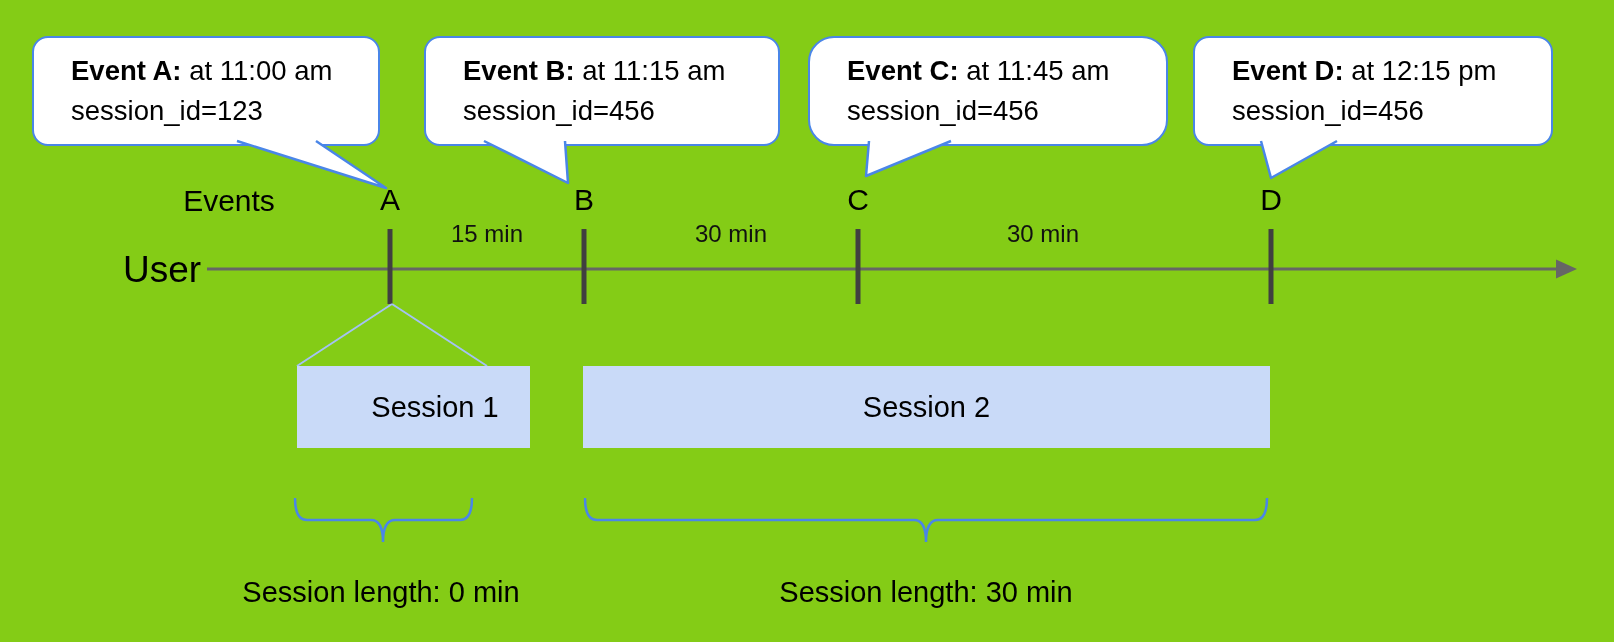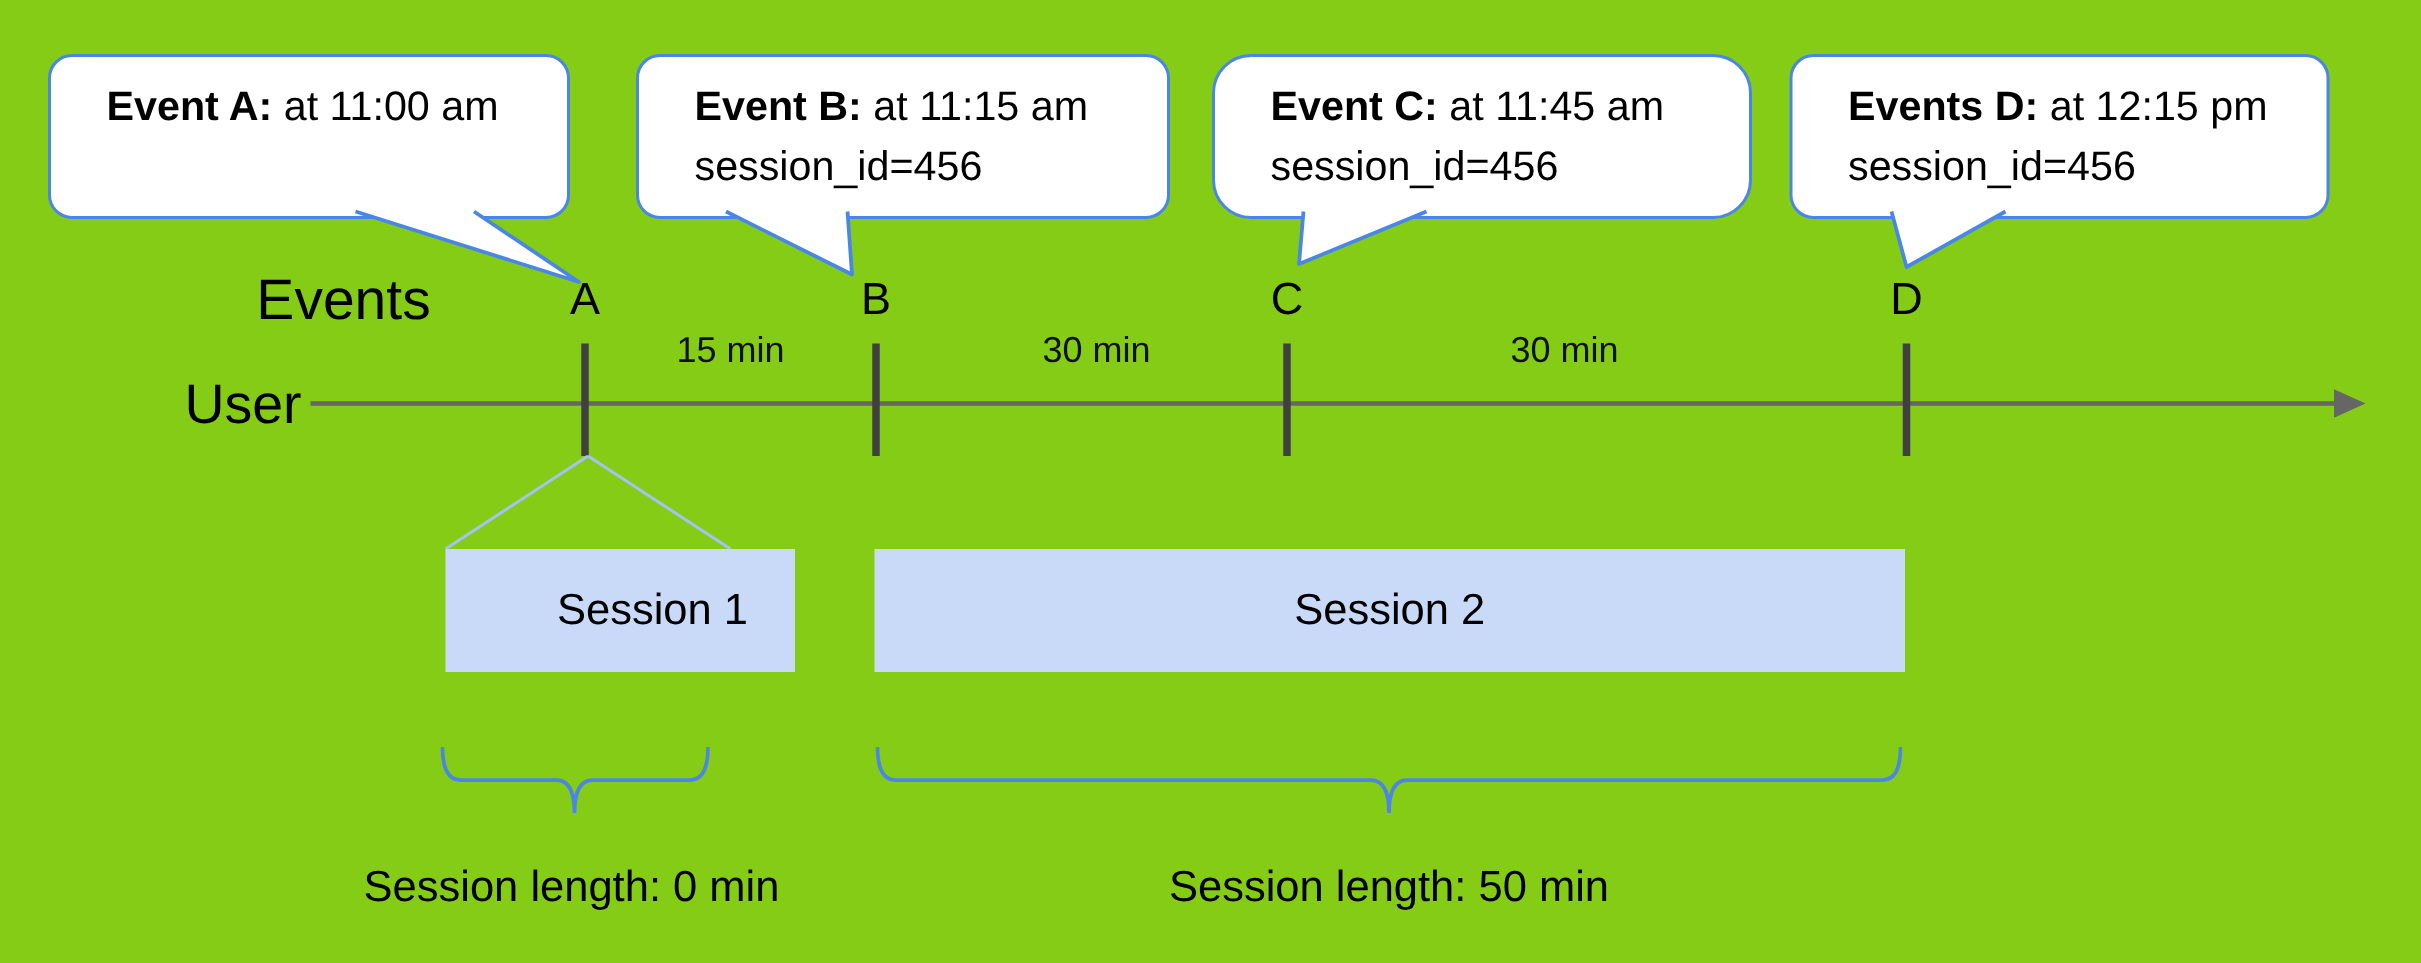--- a/index.html
+++ b/index.html
@@ -40,21 +40,21 @@
   .bubble-b { left: 424px; width: 356px; }
   .bubble-c { left: 808px; width: 360px; border-radius: 26px; }
   .bubble-d { left: 1193px; width: 360px; }
 
   .center-label {
     position: absolute;
     transform: translate(-50%, -50%);
     white-space: nowrap;
     z-index: 2;
   }
-  .events-label { left: 229px; top: 201px; font-size: 38px; }
+  .events-label { left: 229px; top: 201px; font-size: 30px; }
   .user-label   { left: 151px; top: 270px; font-size: 37px; margin-left: 11px; }
   .marker       { font-size: 30px; }
   .marker-a { left: 390px;  top: 200px; }
   .marker-b { left: 584px;  top: 200px; }
   .marker-c { left: 858px;  top: 200px; }
   .marker-d { left: 1271px; top: 200px; }
   .gap-label { font-size: 24px; color: #111; }
   .gap-1 { left: 487px;  top: 234px; }
   .gap-2 { left: 731px;  top: 234px; }
   .gap-3 { left: 1043px; top: 234px; }
@@ -94,31 +94,32 @@
 
     <line x1="392" y1="304" x2="297" y2="366" style="stroke:var(--connector,#a4c2f4);stroke-width:2"></line>
     <line x1="392" y1="304" x2="487" y2="366" style="stroke:var(--connector,#a4c2f4);stroke-width:2"></line>
 
     <path d="M 295,498 Q 295,520 307,520 L 371,520 Q 383,520 383,542 Q 383,520 395,520 L 460,520 Q 472,520 472,498" style="fill:none;stroke:var(--brace,#4a86e8);stroke-width:2.5"></path>
     <path d="M 585,498 Q 585,520 597,520 L 914,520 Q 926,520 926,542 Q 926,520 938,520 L 1255,520 Q 1267,520 1267,498" style="fill:none;stroke:var(--brace,#4a86e8);stroke-width:2.5"></path>
   </svg>
 
   <div class="bubble bubble-a">
     <b>Event A:</b><span> at 11:00 am</span>
+    <div>session_id=123</div>
   </div>
   <div class="bubble bubble-b">
     <b>Event B:</b><span> at 11:15 am</span>
     <div>session_id=456</div>
   </div>
   <div class="bubble bubble-c">
     <b>Event C:</b><span> at 11:45 am</span>
     <div>session_id=456</div>
   </div>
   <div class="bubble bubble-d">
-    <b>Events D:</b><span> at 12:15 pm</span>
+    <b>Event D:</b><span> at 12:15 pm</span>
     <div>session_id=456</div>
   </div>
 
   <svg class="layer layer-tails" viewBox="0 0 1614 642">
     <path d="M 237,141 L 386,188 L 316,141" style="fill:#ffffff;stroke:var(--bubble_border,#4a86e8);stroke-width:2.5;stroke-linejoin:round"></path>
     <path d="M 484,141 L 568,183 L 565,141" style="fill:#ffffff;stroke:var(--bubble_border,#4a86e8);stroke-width:2.5;stroke-linejoin:round"></path>
     <path d="M 869,141 L 866,176 L 951,141" style="fill:#ffffff;stroke:var(--bubble_border,#4a86e8);stroke-width:2.5;stroke-linejoin:round"></path>
     <path d="M 1261,141 L 1271,178 L 1337,141" style="fill:#ffffff;stroke:var(--bubble_border,#4a86e8);stroke-width:2.5;stroke-linejoin:round"></path>
   </svg>
 
@@ -135,15 +136,15 @@
   <div class="center-label gap-label gap-3">30 min</div>
 
   <div class="session-box session-1">
     <span>Session 1</span>
   </div>
   <div class="session-box session-2">
     <span>Session 2</span>
   </div>
 
   <div class="center-label length-label length-1">Session length: 0 min</div>
-  <div class="center-label length-label length-2">Session length: 50 min</div>
+  <div class="center-label length-label length-2">Session length: 30 min</div>
 
 </div>
 
 </body></html>

